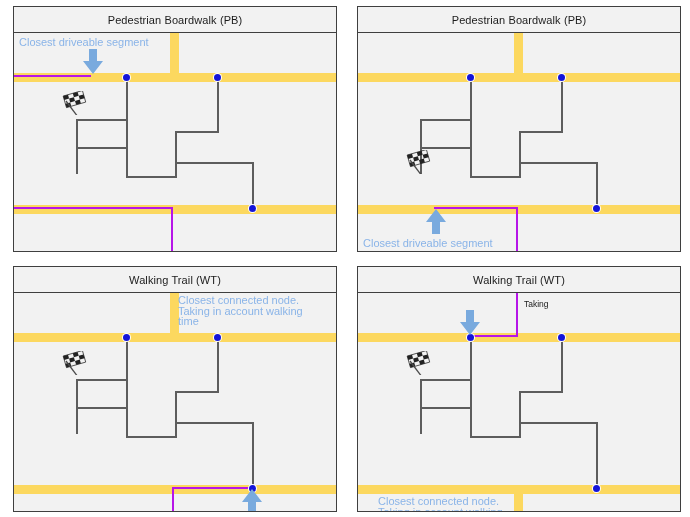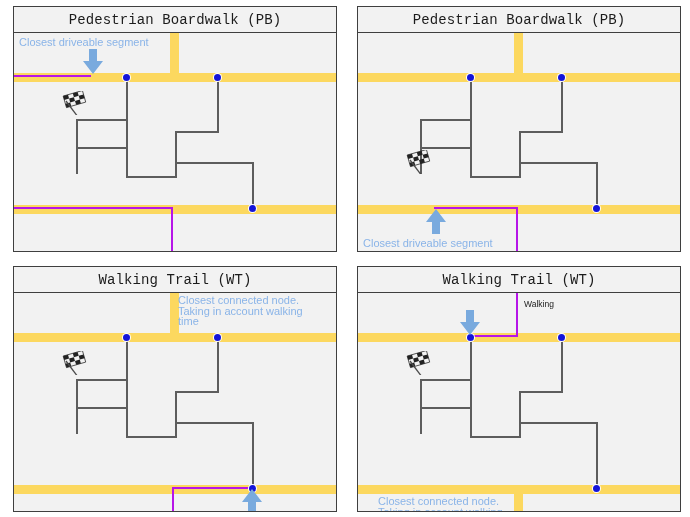--- a/index.html
+++ b/index.html
@@ -5,21 +5,21 @@
   html,body{margin:0;padding:0;background:#ffffff;}
   body{width:690px;height:517px;overflow:hidden;
        font-family:"Liberation Sans","DejaVu Sans",sans-serif;}
   #stage{position:relative;width:690px;height:517px;}
 
   .panel{position:absolute;box-sizing:border-box;
          border:1px solid #3f3f3f;background:#f2f2f2;}
   .panel-title{position:absolute;left:0;top:0;right:0;height:26px;
          box-sizing:border-box;border-bottom:1px solid #3f3f3f;
          display:flex;align-items:center;justify-content:center;
-         font-size:14px;color:#1b1b1b;background:#f2f2f2;letter-spacing:.1px;font-family:Liberation Mono, monospace;}
+         font-size:11px;color:#1b1b1b;background:#f2f2f2;letter-spacing:.1px;}
   .panel-body{position:absolute;left:0;top:26px;right:0;bottom:0;
          overflow:hidden;background:#f2f2f2;}
 
   
   .road-h{position:absolute;height:9px;background:#fcd85f;}
   .road-v{position:absolute;width:9px;background:#fcd85f;}
 
   
   .trail{position:absolute;background:#5d5d5d;}
   .trail-h{height:2px;}
@@ -248,20 +248,20 @@
           <path d="M4,10 L16,26" stroke="#4a4a4a" stroke-width="1.3" fill="none"></path>
         </svg>
       </div>
 
       <div class="arrow" style="left:101px;top:17px;width:22px;height:26px;">
         <svg width="22" height="26" viewBox="0 0 22 26">
           <path d="M7,0 L15,0 L15,12 L21,12 L11,25 L1,12 L7,12 Z" fill="#79aade"></path>
         </svg>
       </div>
 
-      <div class="origin-label" style="left:166px;top:6px;">Walking</div>
+      <div class="origin-label" style="left:166px;top:6px;">Taking</div>
       <div class="anno" style="left:20px;top:203px;">Closest connected node.
 Taking in account walking
 time</div>
     </div>
   </div>
 
 </div>
 
 </body></html>

